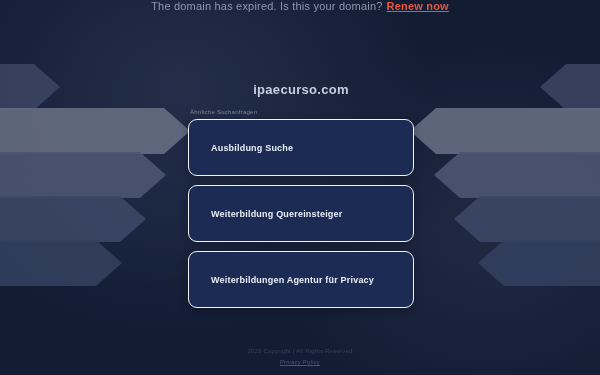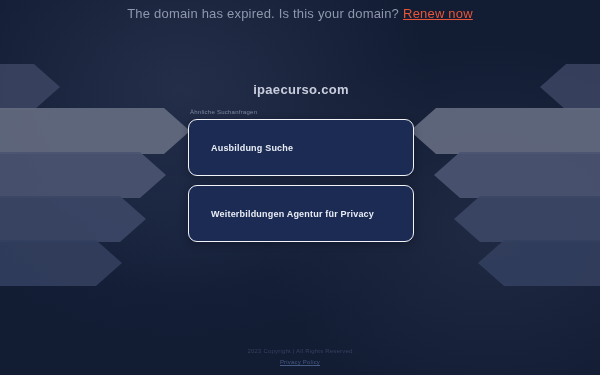--- a/index.html
+++ b/index.html
@@ -84,32 +84,31 @@
   .R3 { right: -110px; top: 196px; width: 256px; background: #3c4766; opacity: .92; }
   .R4 { right: -140px; top: 240px; width: 262px; background: #333f5e; opacity: .90; }
   .R0 { right: -170px; top:  64px; width: 230px; background: #414b68; opacity: .75; }
 
   
   .banner {
     position: absolute;
     top: 0; left: 0; right: 0;
     height: 27px;
     display: flex;
-    align-items: center;
     justify-content: center;
     gap: 4px;
     z-index: 30;
-    font-size: 13px;
+    font-size: 11px;
     letter-spacing: .2px;
   }
   .banner-text { color: #8f97ad; }
   .banner-link {
     color: #e8563a;
     text-decoration: underline;
-    font-weight: normal;
+    font-weight: bold;
     cursor: pointer;
   }
 
   
   .content {
     position: absolute;
     top: 0; left: 1px;
     width: 600px;
     height: 375px;
     z-index: 20;
@@ -210,20 +209,23 @@
   <div class="content">
     <div class="domain-title">ipaecurso.com</div>
 
     <div class="cards-wrap">
       <div class="related-label">Ähnliche Suchanfragen</div>
 
       <div class="card">
         <span class="card-label">Ausbildung Suche</span>
       </div>
 
+      <div class="card">
+        <span class="card-label">Weiterbildung Quereinsteiger</span>
+      </div>
 
       <div class="card">
         <span class="card-label">Weiterbildungen Agentur für Privacy</span>
       </div>
     </div>
   </div>
 
   <div class="footer">
     <div class="copyright">2023 Copyright | All Rights Reserved</div>
     <a class="privacy">Privacy Policy</a>

